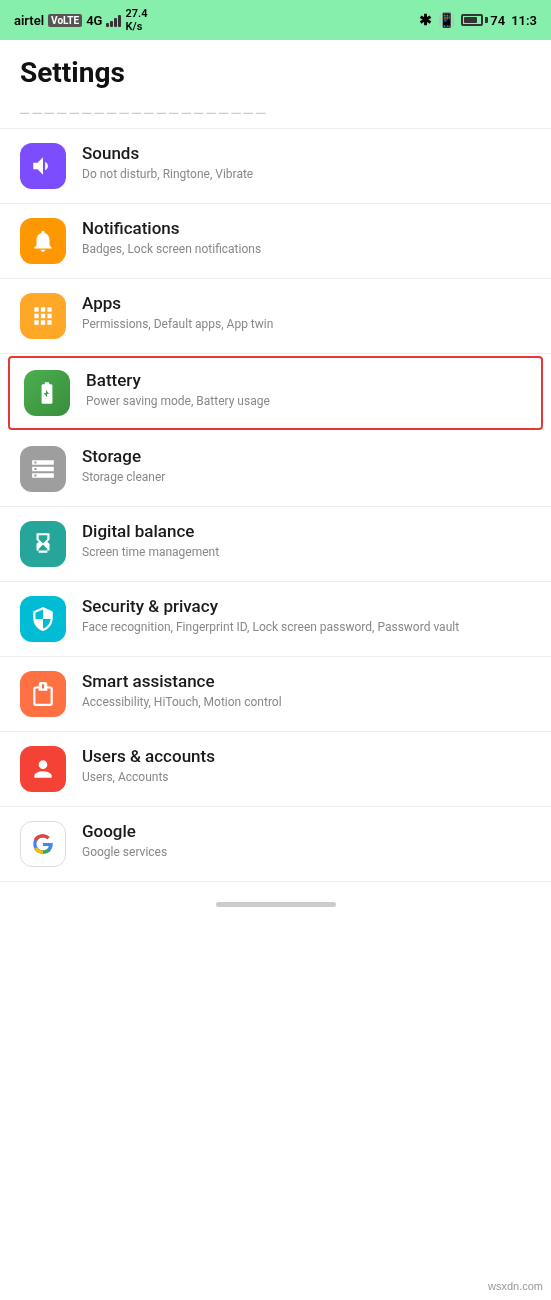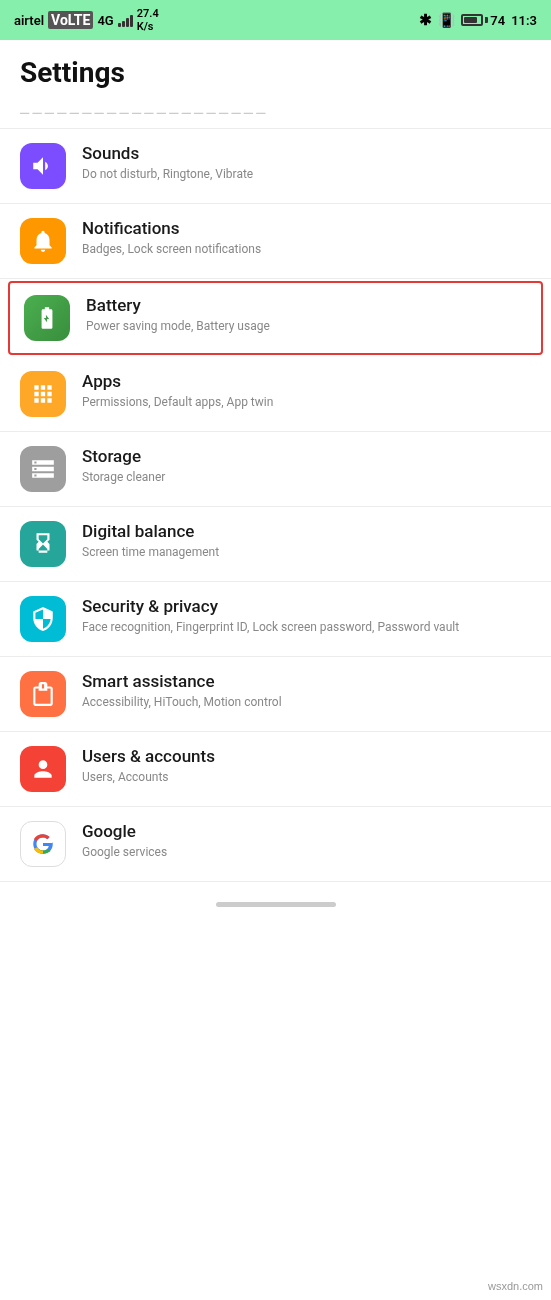--- a/index.html
+++ b/index.html
@@ -30,21 +30,21 @@
     .status-right {
       display: flex;
       align-items: center;
       gap: 6px;
       font-size: 13px;
       font-weight: 600;
     }
     .volte-badge {
       background: #555;
       color: #fff;
-      font-size: 14px;
+      font-size: 10px;
       font-weight: 700;
       padding: 1px 3px;
       border-radius: 2px;
     }
     .battery-body {
       width: 22px;
       height: 12px;
       border: 2px solid #333;
       border-radius: 2px;
       position: relative;
@@ -225,41 +225,41 @@
       <svg class="icon-svg" viewBox="0 0 24 24" fill="white">
         <path d="M12 22c1.1 0 2-.9 2-2h-4c0 1.1.9 2 2 2zm6-6v-5c0-3.07-1.64-5.64-4.5-6.32V4c0-.83-.67-1.5-1.5-1.5s-1.5.67-1.5 1.5v.68C7.63 5.36 6 7.92 6 11v5l-2 2v1h16v-1l-2-2z"></path>
       </svg>
     </div>
     <div class="item-text">
       <div class="item-title">Notifications</div>
       <div class="item-subtitle">Badges, Lock screen notifications</div>
     </div>
   </div>
 
+  <div class="settings-item">
+    <div class="item-icon icon-orange2">
+      <svg class="icon-svg" viewBox="0 0 24 24" fill="white">
+        <path d="M4 8h4V4H4v4zm6 12h4v-4h-4v4zm-6 0h4v-4H4v4zm0-6h4v-4H4v4zm6 0h4v-4h-4v4zm6-10v4h4V4h-4zm-6 4h4V4h-4v4zm6 6h4v-4h-4v4zm0 6h4v-4h-4v4z"></path>
+      </svg>
+    </div>
+    <div class="item-text">
+      <div class="item-title">Apps</div>
+      <div class="item-subtitle">Permissions, Default apps, App twin</div>
+    </div>
+  </div>
+
   <div class="settings-item highlighted">
     <div class="item-icon" style="background: linear-gradient(135deg, #4caf50, #388e3c);">
       <svg class="icon-svg" viewBox="0 0 24 24" fill="white">
         <path d="M15.67 4H14V2h-4v2H8.33C7.6 4 7 4.6 7 5.33v15.33C7 21.4 7.6 22 8.33 22h7.33c.74 0 1.34-.6 1.34-1.33V5.33C17 4.6 16.4 4 15.67 4zm-1.67 9h-2v3l-3-4h2V9l3 4z"></path>
       </svg>
     </div>
     <div class="item-text">
       <div class="item-title">Battery</div>
       <div class="item-subtitle">Power saving mode, Battery usage</div>
-    </div>
-  </div>
-
-  <div class="settings-item">
-    <div class="item-icon icon-orange2">
-      <svg class="icon-svg" viewBox="0 0 24 24" fill="white">
-        <path d="M4 8h4V4H4v4zm6 12h4v-4h-4v4zm-6 0h4v-4H4v4zm0-6h4v-4H4v4zm6 0h4v-4h-4v4zm6-10v4h4V4h-4zm-6 4h4V4h-4v4zm6 6h4v-4h-4v4zm0 6h4v-4h-4v4z"></path>
-      </svg>
-    </div>
-    <div class="item-text">
-      <div class="item-title">Apps</div>
-      <div class="item-subtitle">Permissions, Default apps, App twin</div>
     </div>
   </div>
 
   <div class="settings-item">
     <div class="item-icon icon-gray">
       <svg class="icon-svg" viewBox="0 0 24 24" fill="white">
         <path d="M2 20h20v-4H2v4zm2-3h2v2H4v-2zM2 4v4h20V4H2zm4 3H4V5h2v2zm-4 7h20v-4H2v4zm2-3h2v2H4v-2z"></path>
       </svg>
     </div>
     <div class="item-text">

